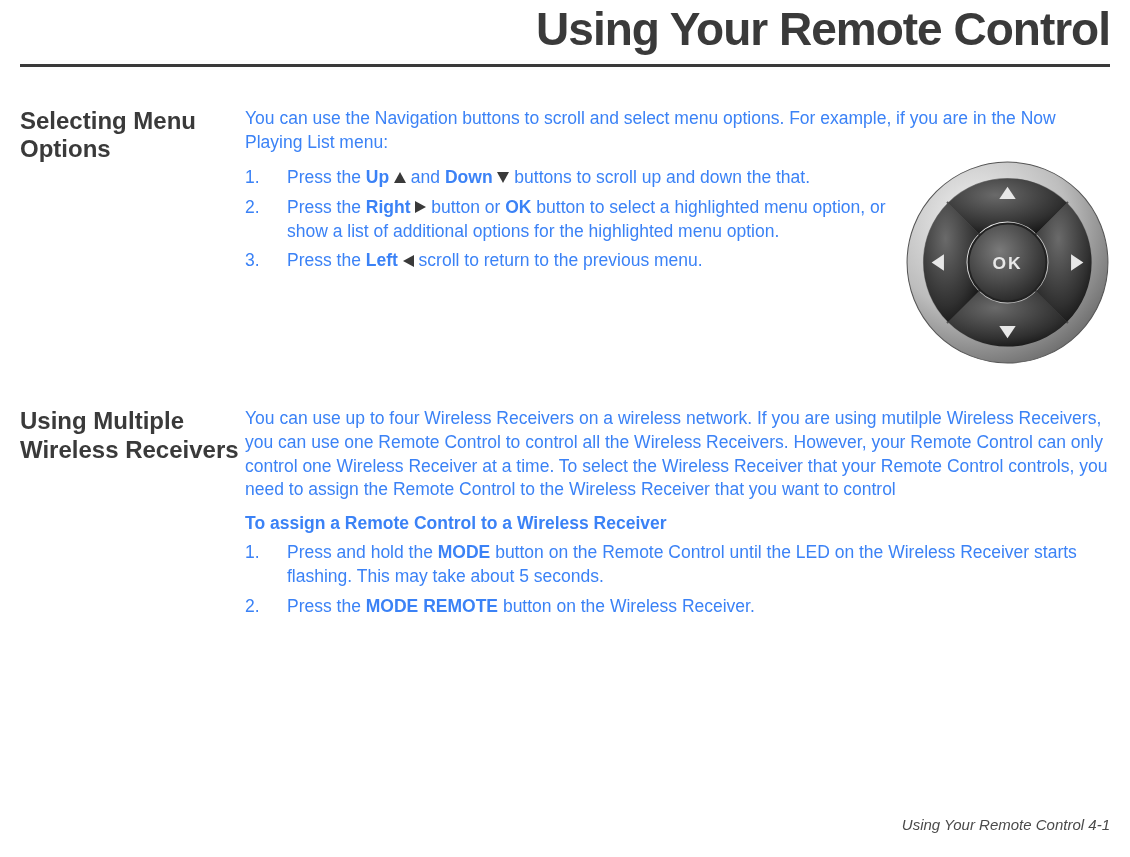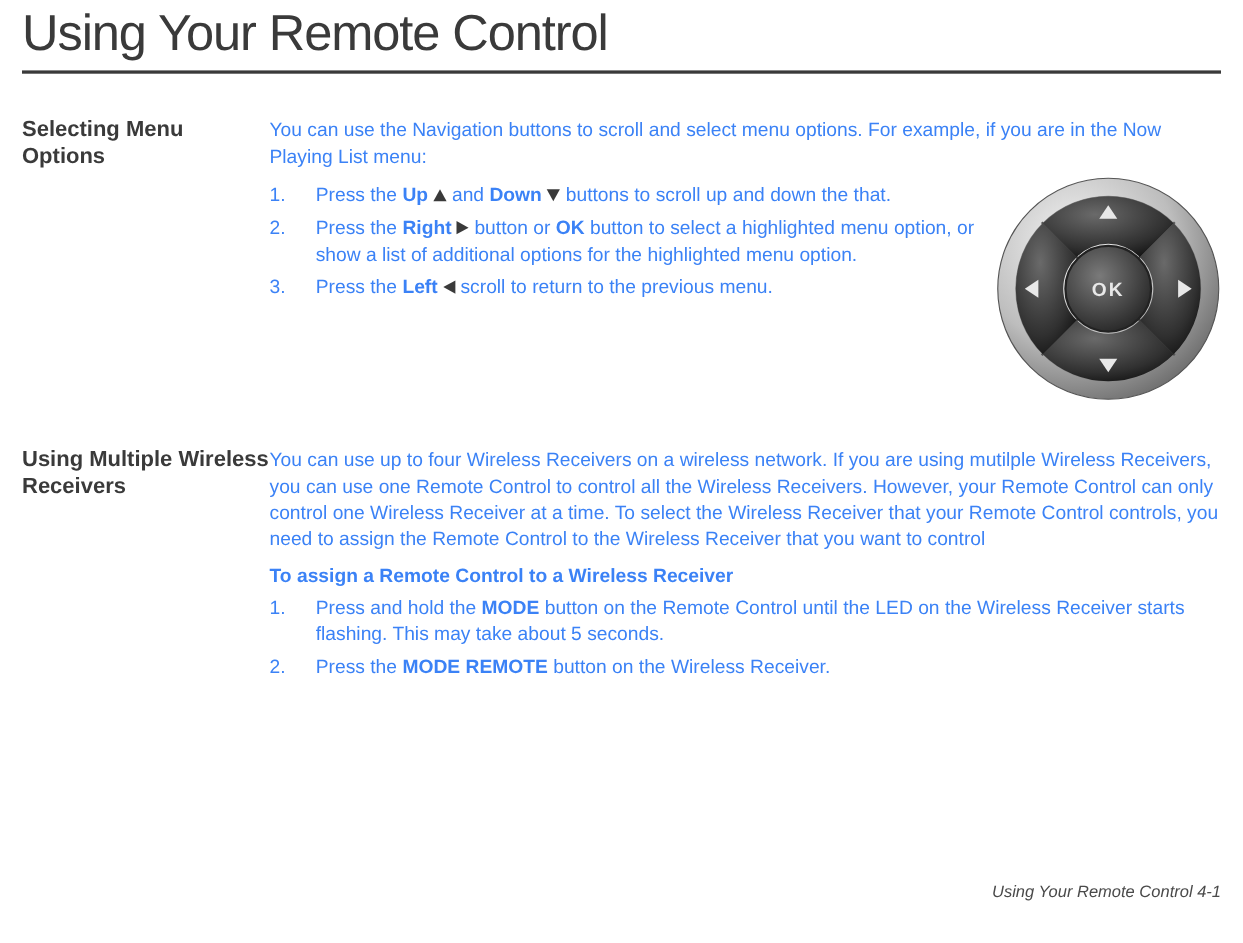--- a/index.html
+++ b/index.html
@@ -12,39 +12,40 @@
       height: 857px;
       background: #ffffff;
       font-family: Verdana, Geneva, sans-serif;
       color: #3a3a3a;
       position: relative;
       padding: 0 20px;
     }
     .page-title {
       font-family: "Trebuchet MS", Arial, sans-serif;
       font-size: 46px;
-      font-weight: 400;
+      font-weight: 700;
       letter-spacing: -1px;
       color: #3a3a3a;
       padding-top: 2px;
       padding-bottom: 8px;
       border-bottom: 3px solid #3a3a3a;
+      text-align: right;
     }
     .content {
       margin-top: 40px;
     }
     .section {
       display: flex;
       margin-bottom: 42px;
     }
     .section-heading {
       width: 225px;
       flex-shrink: 0;
       font-family: Verdana, Geneva, sans-serif;
-      font-size: 20px;
+      font-size: 24px;
       font-weight: bold;
       line-height: 1.18;
       color: #3a3a3a;
     }
     .section-body {
       flex: 1;
       font-size: 17.5px;
       line-height: 1.35;
       color: #3b82f6;
     }
@@ -107,21 +108,21 @@
       height: 205px;
       flex-shrink: 0;
     }
     .subhead {
       font-weight: bold;
       margin-top: 10px;
       margin-bottom: 2px;
     }
     .footer {
       position: absolute;
-      bottom: 38px;
+      bottom: 24px;
       right: 20px;
       font-style: italic;
       font-size: 15px;
       color: #4a4a4a;
       margin-left: 32px;
     }
   </style>
 </head>
 <body>
 

